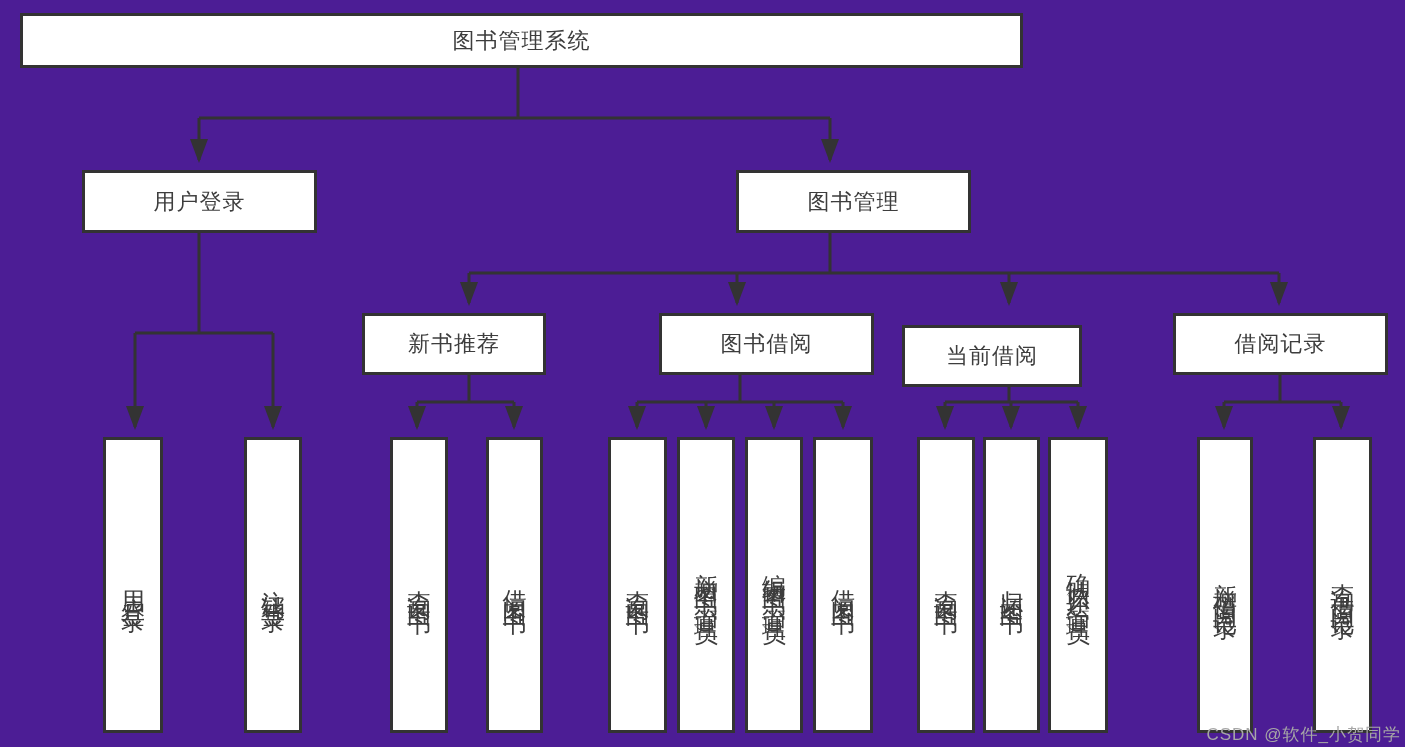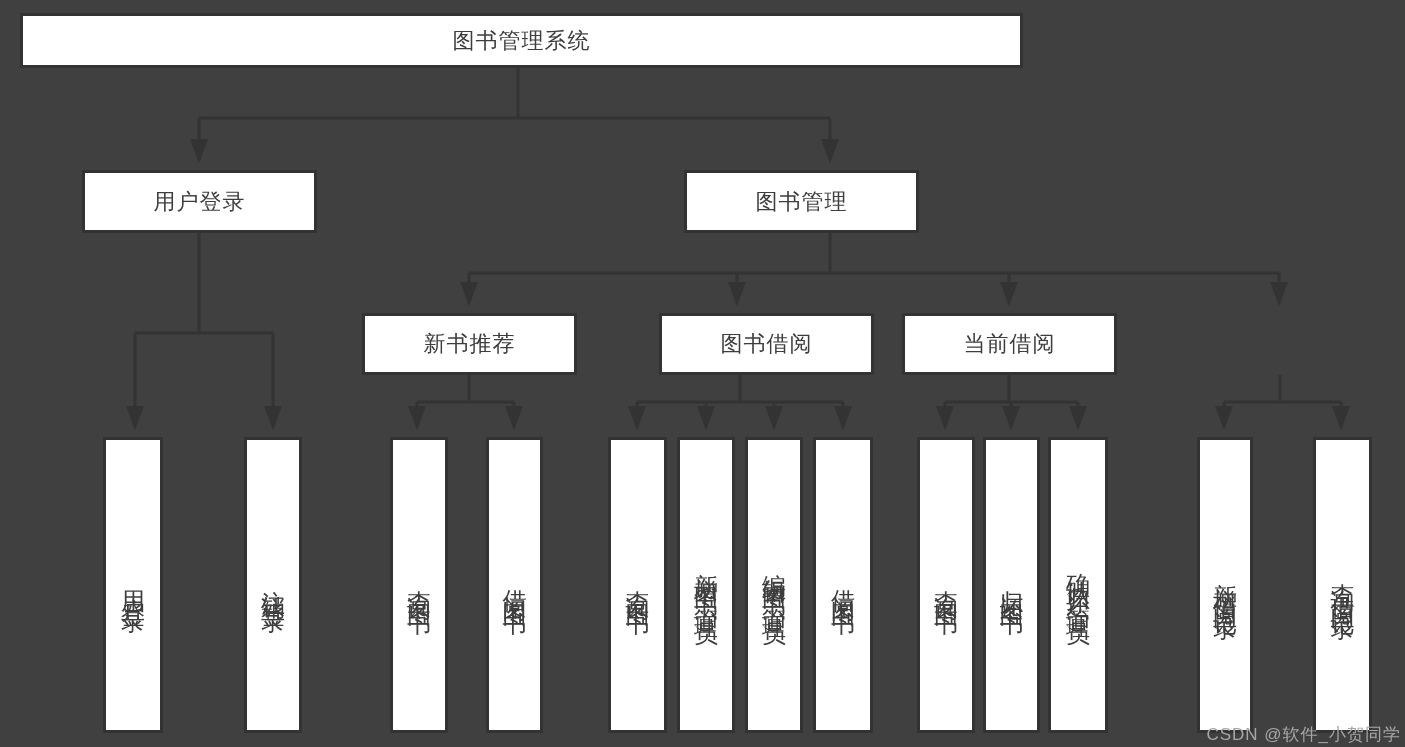--- a/index.html
+++ b/index.html
@@ -1,20 +1,20 @@
 <!DOCTYPE html>
 <html><head>
 <meta charset="utf-8">
 <style>
   html, body { margin: 0; padding: 0; background: #ffffff; }
   #stage {
     position: relative;
     width: 1405px;
     height: 747px;
-    background: #404040;
+    background: #4c1d95;
     overflow: hidden;
     font-family: "Liberation Sans", sans-serif;
   }
   #wires {
     position: absolute;
     left: 0; top: 0;
     width: 1405px; height: 747px;
     pointer-events: none;
   }
   .box {
@@ -95,32 +95,35 @@
     </g>
   </svg>
 
   <div class="box h-box" style="left:20px; top:13px; width:1003px; height:55px;">
     <span class="lbl">图书管理系统</span>
   </div>
 
   <div class="box h-box" style="left:82px; top:170px; width:235px; height:63px;">
     <span class="lbl">用户登录</span>
   </div>
-  <div class="box h-box" style="left:684px; top:170px; width:235px; height:63px;">
+  <div class="box h-box" style="left:736px; top:170px; width:235px; height:63px;">
     <span class="lbl">图书管理</span>
   </div>
 
-  <div class="box h-box" style="left:362px; top:313px; width:215px; height:62px;">
+  <div class="box h-box" style="left:362px; top:313px; width:184px; height:62px;">
     <span class="lbl">新书推荐</span>
   </div>
   <div class="box h-box" style="left:633px; top:313px; width:215px; height:62px;margin-left:26px;">
     <span class="lbl">图书借阅</span>
   </div>
-  <div class="box h-box" style="left:902px; top:313px; width:215px; height:62px;">
+  <div class="box h-box" style="left:902px; top:325px; width:180px; height:62px;">
     <span class="lbl">当前借阅</span>
+  </div>
+  <div class="box h-box" style="left:1173px; top:313px; width:215px; height:62px;">
+    <span class="lbl">借阅记录</span>
   </div>
 
   <div class="box v-box" style="left:103px; top:437px; width:60px; height:296px;">
     <span class="lbl">用户登录</span>
   </div>
   <div class="box v-box" style="left:244px; top:437px; width:58px; height:296px;">
     <span class="lbl">注销登录</span>
   </div>
 
   <div class="box v-box" style="left:390px; top:437px; width:58px; height:296px;">

